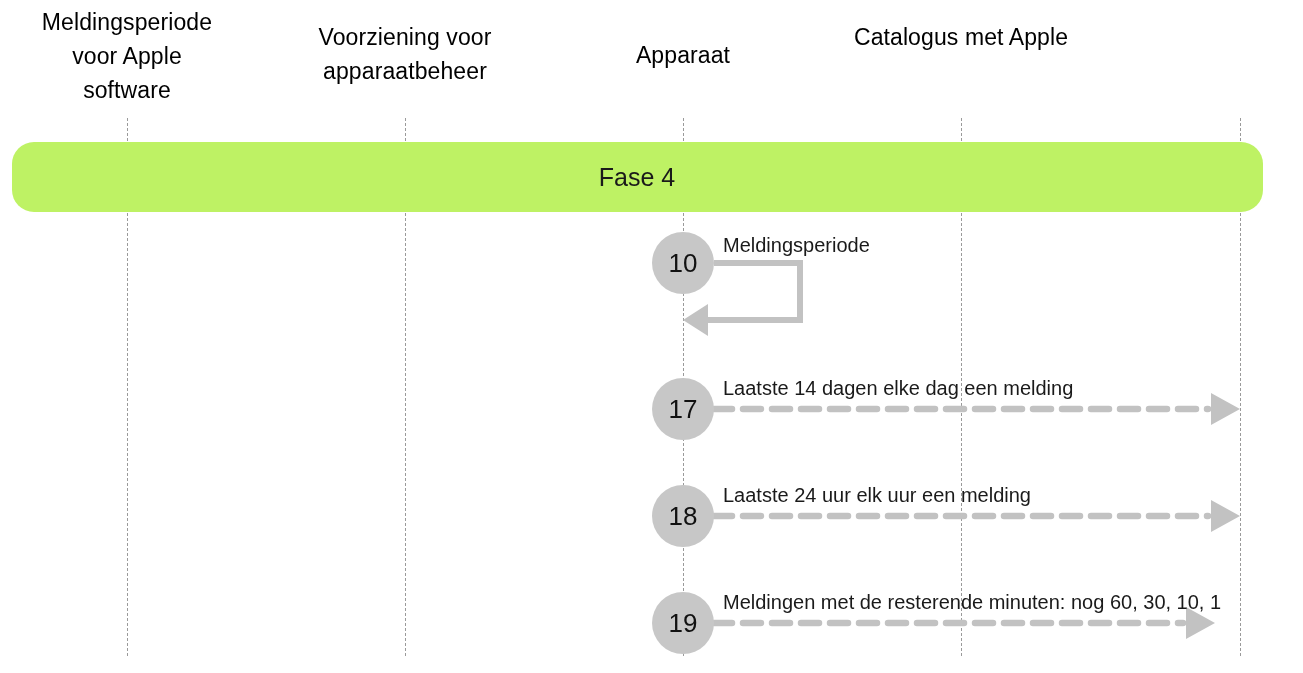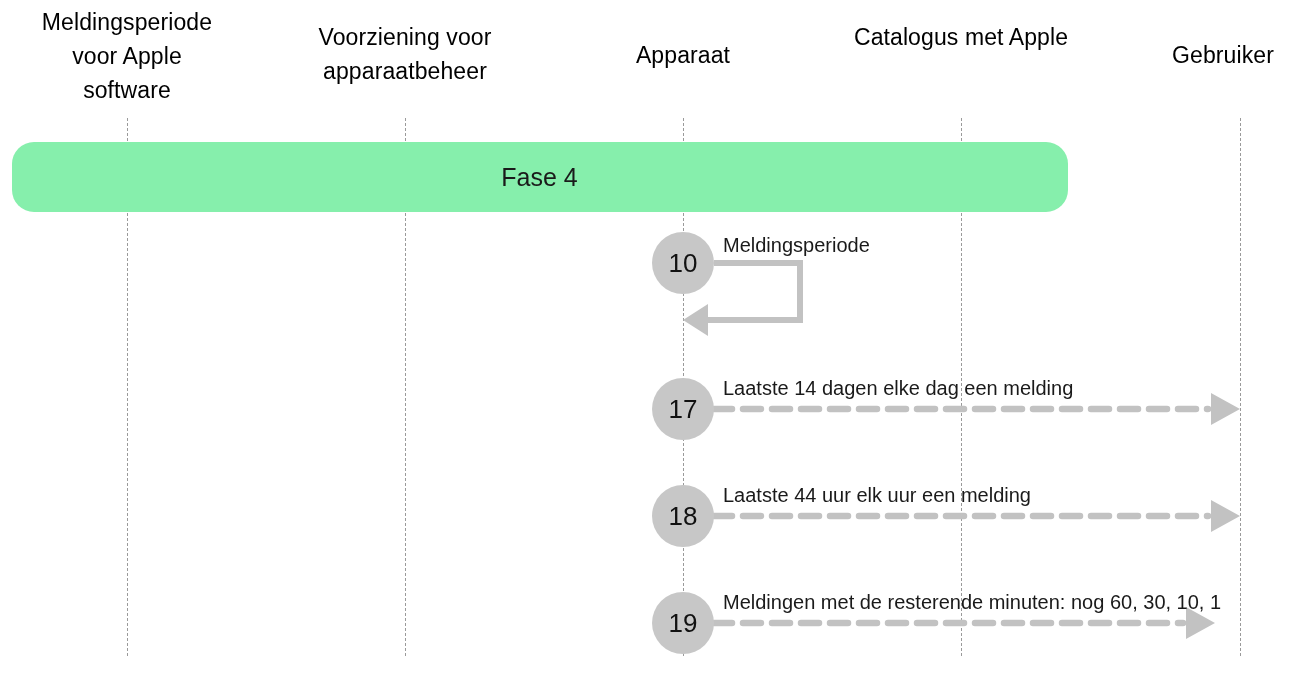--- a/index.html
+++ b/index.html
@@ -40,23 +40,23 @@
     width: 0;
     height: 538px;
     border-left: 1.6px dashed #9a9a9a;
   }
 
   
   .phase-bar {
     position: absolute;
     left: 12px;
     top: 142px;
-    width: 1056px;
+    width: 1251px;
     height: 70px;
-    background: #86efac;
+    background: #bef264;
     border-radius: 22px;
     box-sizing: border-box;
   }
   .phase-bar-label {
     position: absolute;
     left: 0;
     right: 0;
     top: 50%;
     transform: translateY(-50%);
     text-align: center;
@@ -120,23 +120,20 @@
   </div>
 
   <div class="lane-header one-line" style="left:583px; width:200px;">
     <div>Apparaat</div>
   </div>
 
   <div class="lane-header two-line" style="left:821px; width:280px;">
     <div>Catalogus met Apple</div>
   </div>
 
-  <div class="lane-header one-line" style="left:1143px; width:160px;">
-    <div>Gebruiker</div>
-  </div>
 
   <div class="lane-line" style="left:127px;"></div>
   <div class="lane-line" style="left:405px;"></div>
   <div class="lane-line" style="left:683px;"></div>
   <div class="lane-line" style="left:961px;"></div>
   <div class="lane-line" style="left:1240px;"></div>
 
   <div class="phase-bar">
     <div class="phase-bar-label" style="padding-right:1px;">Fase 4</div>
   </div>
@@ -169,21 +166,21 @@
     <div class="step-label" style="left:723px; top:234px;">Meldingsperiode</div>
   </div>
 
   <div class="step">
     <div class="step-circle" style="left:652px; top:378px;">17</div>
     <div class="step-label" style="left:723px; top:377px;">Laatste 14 dagen elke dag een melding</div>
   </div>
 
   <div class="step">
     <div class="step-circle" style="left:652px; top:485px;">18</div>
-    <div class="step-label" style="left:723px; top:484px;">Laatste 44 uur elk uur een melding</div>
+    <div class="step-label" style="left:723px; top:484px;">Laatste 24 uur elk uur een melding</div>
   </div>
 
   <div class="step">
     <div class="step-circle" style="left:652px; top:592px;">19</div>
     <div class="step-label" style="left:723px; top:591px;">Meldingen met de resterende minuten: nog 60, 30, 10, 1</div>
   </div>
 
 </div>
 
 </body></html>

